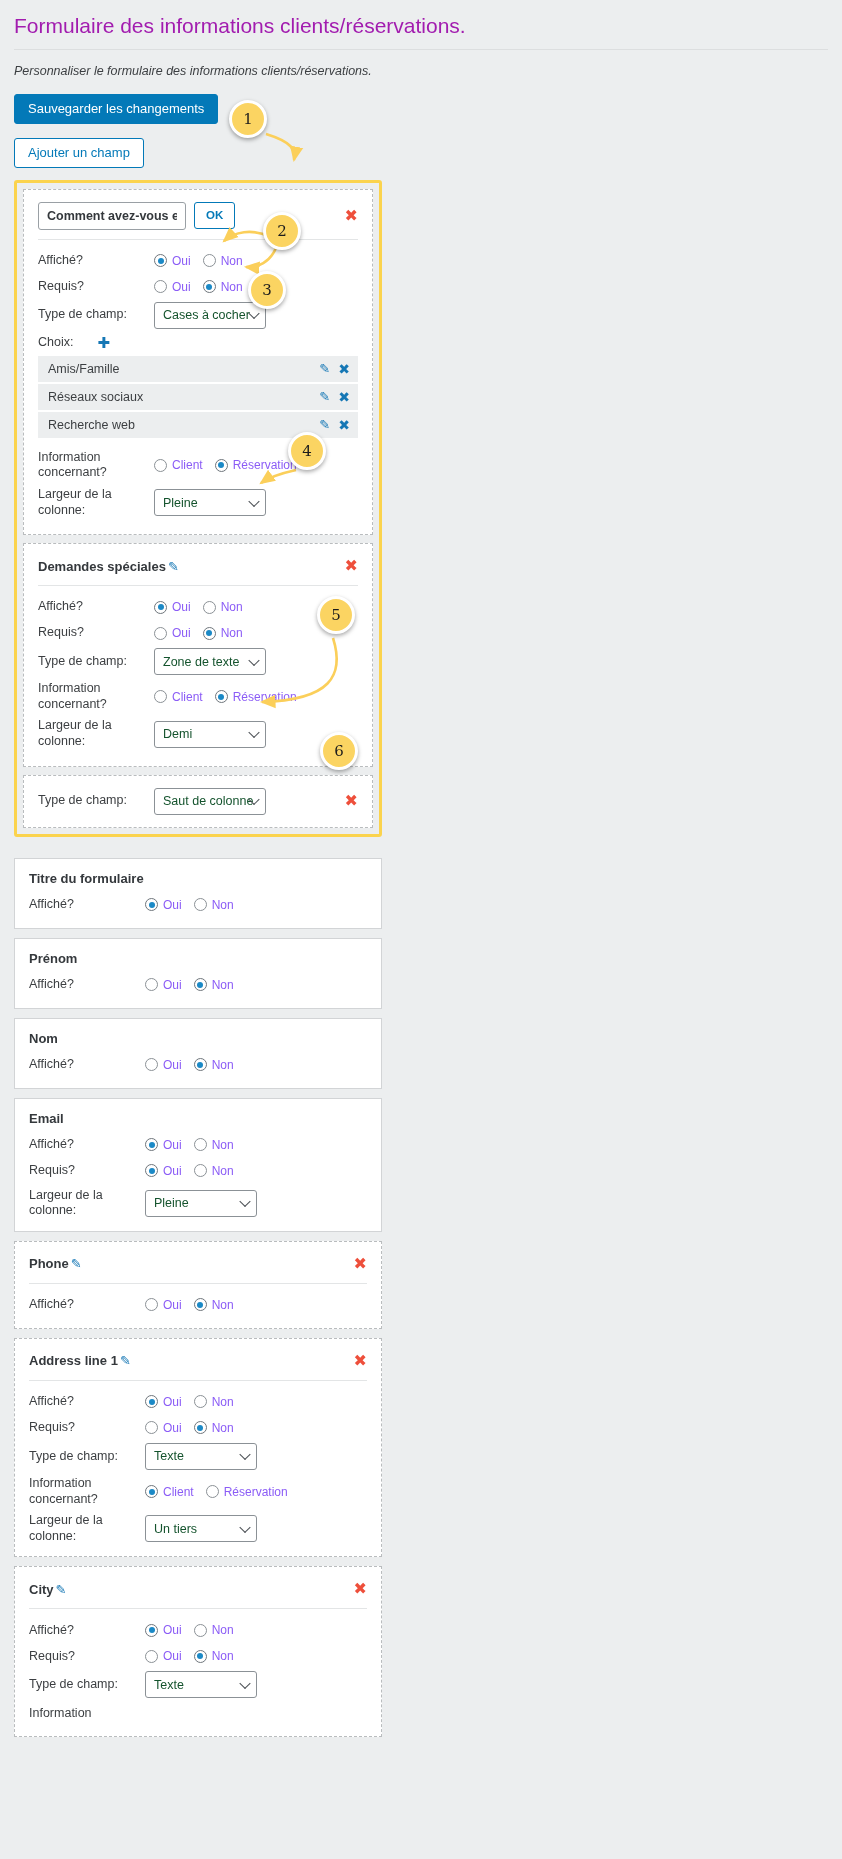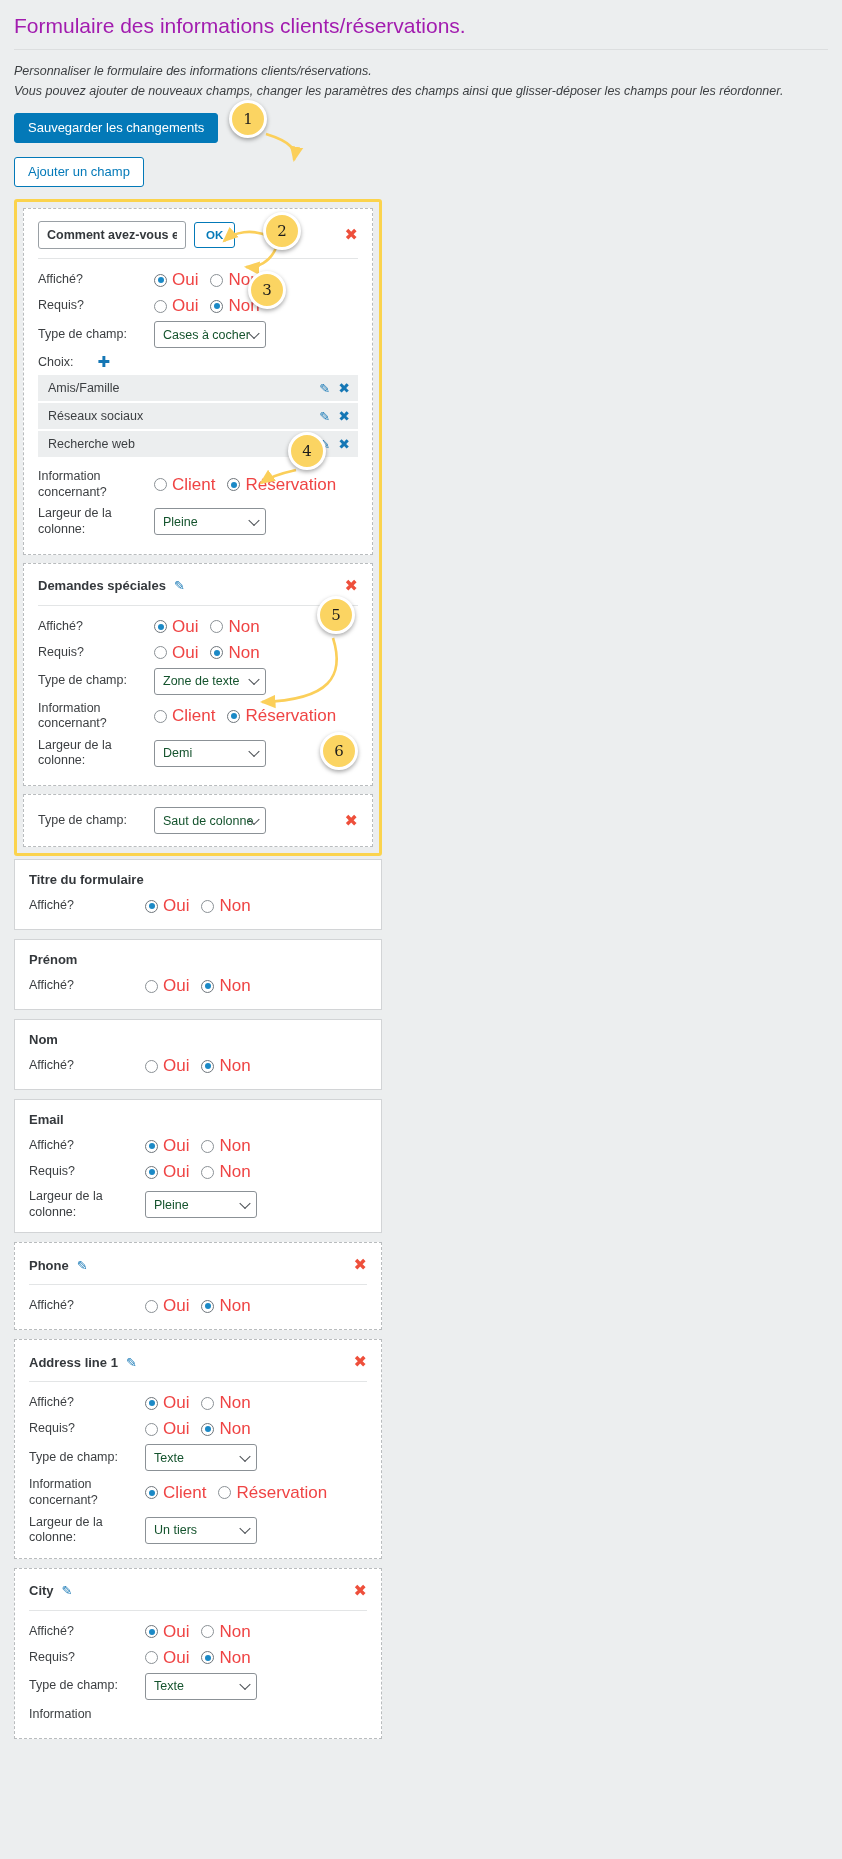--- a/index.html
+++ b/index.html
@@ -76,36 +76,36 @@
 
   
   .card {
     background: #ffffff;
     border: 1px dashed #b9bcbe;
     margin-bottom: 8px;
     padding: 12px 14px 12px 14px;
   }
   .card.solid { border: 1px solid #d2d4d6; }
   .card.last { margin-bottom: 0; }
-  .cards-outside { margin: 3px 14px 0 14px; width: 368px; }
+  .cards-outside { margin: 21px 14px 0 14px; width: 368px; }
   .cards-outside .card { margin-bottom: 9px; }
 
   .card-head {
     display: flex;
     align-items: center;
     justify-content: space-between;
     min-height: 20px;
   }
   .card-title {
     font-weight: bold;
     font-size: 13px;
     color: #34383c;
     display: flex;
     align-items: center;
-    gap: 8px;
+    gap: 2px;
   }
   .hr { border-top: 1px solid #e3e5e6; margin: 9px 0 10px 0; height: 0; }
 
   .close-x {
     color: #ee4f3b;
     font-size: 16px;
     font-weight: bold;
     line-height: 1;
     cursor: pointer;
     font-family: "DejaVu Sans", sans-serif;
@@ -180,21 +180,21 @@
   }
   .radio.on { border-color: #6f767c; }
   .radio.on::after {
     content: "";
     position: absolute;
     left: 2.5px; top: 2.5px;
     width: 6px; height: 6px;
     border-radius: 50%;
     background: #1b89c6;
   }
-  .radio-label { font-size: 17px; color: #ef4444; }
+  .radio-label { font-size: 12px; color: #8b5cf6; }
 
   .select {
     position: relative;
     width: 112px;
     height: 27px;
     border: 1px solid #8b9196;
     border-radius: 3px;
     background: #fff;
     display: flex;
     align-items: center;
@@ -256,21 +256,20 @@
   .arrows { position: absolute; left:0; top:0; width:842px; height:1859px; z-index:30; pointer-events:none; }
 </style>
 </head>
 <body>
 
 <h1 class="page-title">Formulaire des informations clients/réservations.</h1>
 <div class="title-rule"></div>
 
 <div class="intro">
   <div>Personnaliser le formulaire des informations clients/réservations.</div>
-  <div>Vous pouvez ajouter de nouveaux champs, changer les paramètres des champs ainsi que glisser-déposer les champs pour les réordonner.</div>
 </div>
 
 <div class="btn-row">
   <button class="btn-primary">Sauvegarder les changements</button>
   <div><button class="btn-outline">Ajouter un champ</button></div>
 </div>
 
 <div class="highlight-box">
 
   <div class="card">

